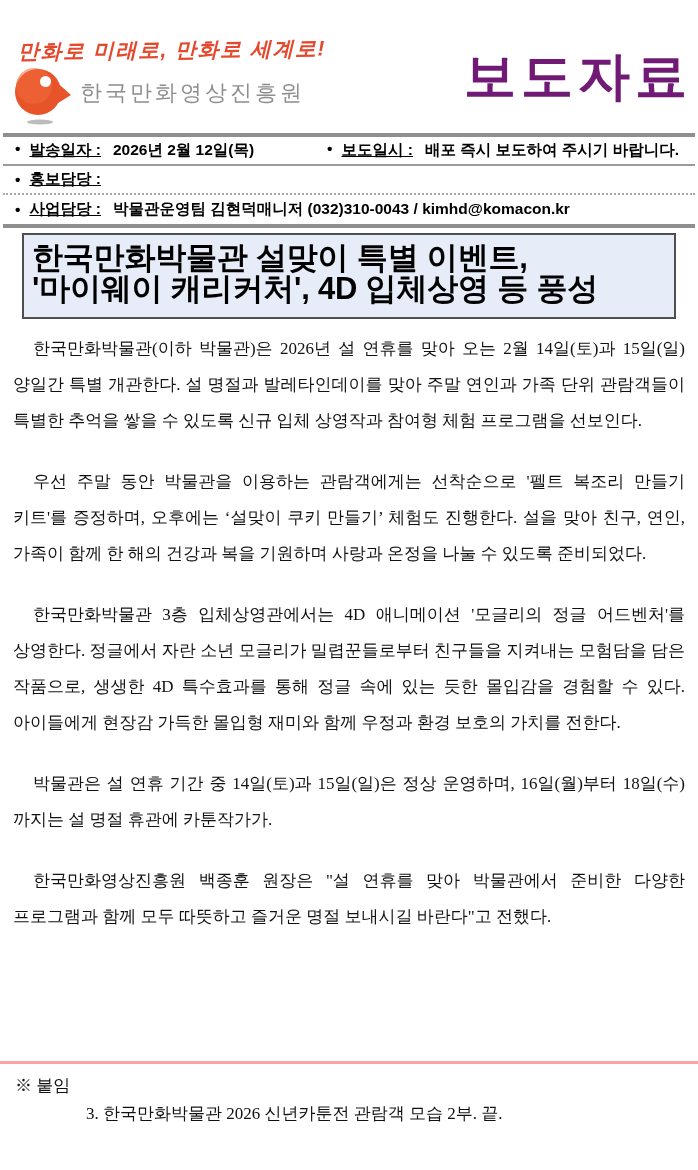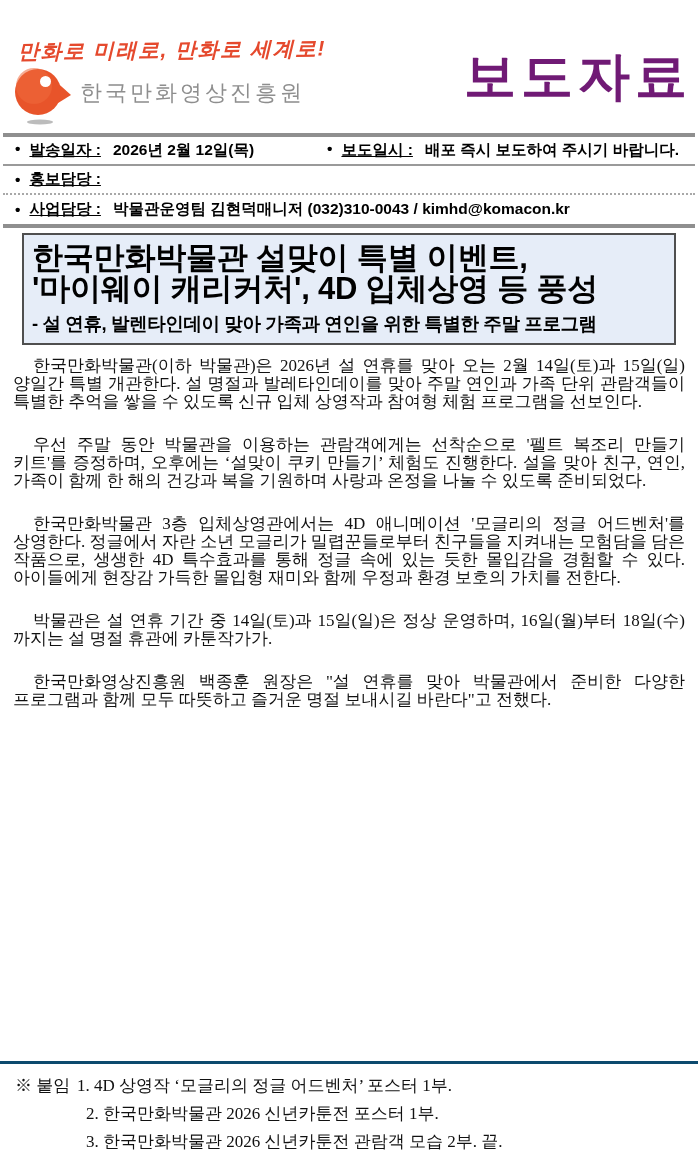--- a/index.html
+++ b/index.html
@@ -52,30 +52,30 @@
     padding: 7px 8px 6px;
     font-family: "Liberation Sans", "DejaVu Sans", sans-serif; font-weight: 800;
   }
   .title-main { text-align: left; font-size: 31px; line-height: 31px; letter-spacing: -0.2px; }
   .title-subs { margin-top: 7px; }
   .title-sub { font-size: 18.5px; line-height: 26px; letter-spacing: -0.4px; white-space: nowrap; }
 
   
   .doc-body {
     margin: 12px 13px 0;
-    font-size: 17px; line-height: 18px; text-align: justify;
+    font-size: 17px; line-height: 36px; text-align: justify;
     color: #111;
   }
   .doc-body p { margin: 0 0 25px; text-indent: 20px; word-break: keep-all; }
   .doc-body p:last-child { margin-bottom: 0; }
 
   
   .footer {
     position: absolute; left: 0; right: 0; top: 1061px;
-    border-top: 3px solid #0c4a6e;
+    border-top: 3px solid #fca5a5;
     padding: 8px 0 0 15px;
     font-size: 17px; line-height: 28px; color: #111;
   }
   .f-line1 { display: flex; }
   .f-prefix { width: 62px; flex: 0 0 auto; }
   .f-sub { padding-left: 71px; }
 </style>
 </head>
 <body>
 
@@ -121,32 +121,29 @@
     <span class="bullet">•</span>
     <span class="ilabel">사업담당 :</span>
     <span>박물관운영팀 김현덕매니저 (032)310-0043 / kimhd@komacon.kr</span>
   </div>
 </div>
 
 <div class="title-box">
   <div class="title-main">한국만화박물관 설맞이 특별 이벤트,</div>
   <div class="title-main">'마이웨이 캐리커처', 4D 입체상영 등 풍성</div>
   <div class="title-subs">
-    <div class="title-sub">- 설 연휴, 발렌타인데이 맞아 가족과 연인을 위한 특별한 주말 프로그램</div>
   </div>
 </div>
 
 <div class="doc-body">
   <p>한국만화박물관(이하 박물관)은 2026년 설 연휴를 맞아 오는 2월 14일(토)과 15일(일) 양일간 특별 개관한다. 설 명절과 발레타인데이를 맞아 주말 연인과 가족 단위 관람객들이 특별한 추억을 쌓을 수 있도록 신규 입체 상영작과 참여형 체험 프로그램을 선보인다.</p>
   <p>우선 주말 동안 박물관을 이용하는 관람객에게는 선착순으로 '펠트 복조리 만들기 키트'를 증정하며, 오후에는 ‘설맞이 쿠키 만들기’ 체험도 진행한다. 설을 맞아 친구, 연인, 가족이 함께 한 해의 건강과 복을 기원하며 사랑과 온정을 나눌 수 있도록 준비되었다.</p>
   <p>한국만화박물관 3층 입체상영관에서는 4D 애니메이션 '모글리의 정글 어드벤처'를 상영한다. 정글에서 자란 소년 모글리가 밀렵꾼들로부터 친구들을 지켜내는 모험담을 담은 작품으로, 생생한 4D 특수효과를 통해 정글 속에 있는 듯한 몰입감을 경험할 수 있다. 아이들에게 현장감 가득한 몰입형 재미와 함께 우정과 환경 보호의 가치를 전한다.</p>
   <p>박물관은 설 연휴 기간 중 14일(토)과 15일(일)은 정상 운영하며, 16일(월)부터 18일(수)까지는 설 명절 휴관에 카툰작가가.</p>
   <p>한국만화영상진흥원 백종훈 원장은 "설 연휴를 맞아 박물관에서 준비한 다양한 프로그램과 함께 모두 따뜻하고 즐거운 명절 보내시길 바란다"고 전했다.</p>
 </div>
 
 <div class="footer">
   <div class="f-line1">
     <span class="f-prefix">※ 붙임</span>
-    <span>1. 4D 상영작 ‘모글리의 정글 어드벤처’ 포스터 1부.</span>
   </div>
-  <div class="f-sub">2. 한국만화박물관 2026 신년카툰전 포스터 1부.</div>
   <div class="f-sub">3. 한국만화박물관 2026 신년카툰전 관람객 모습 2부.  끝.</div>
 </div>
 
 </body></html>

